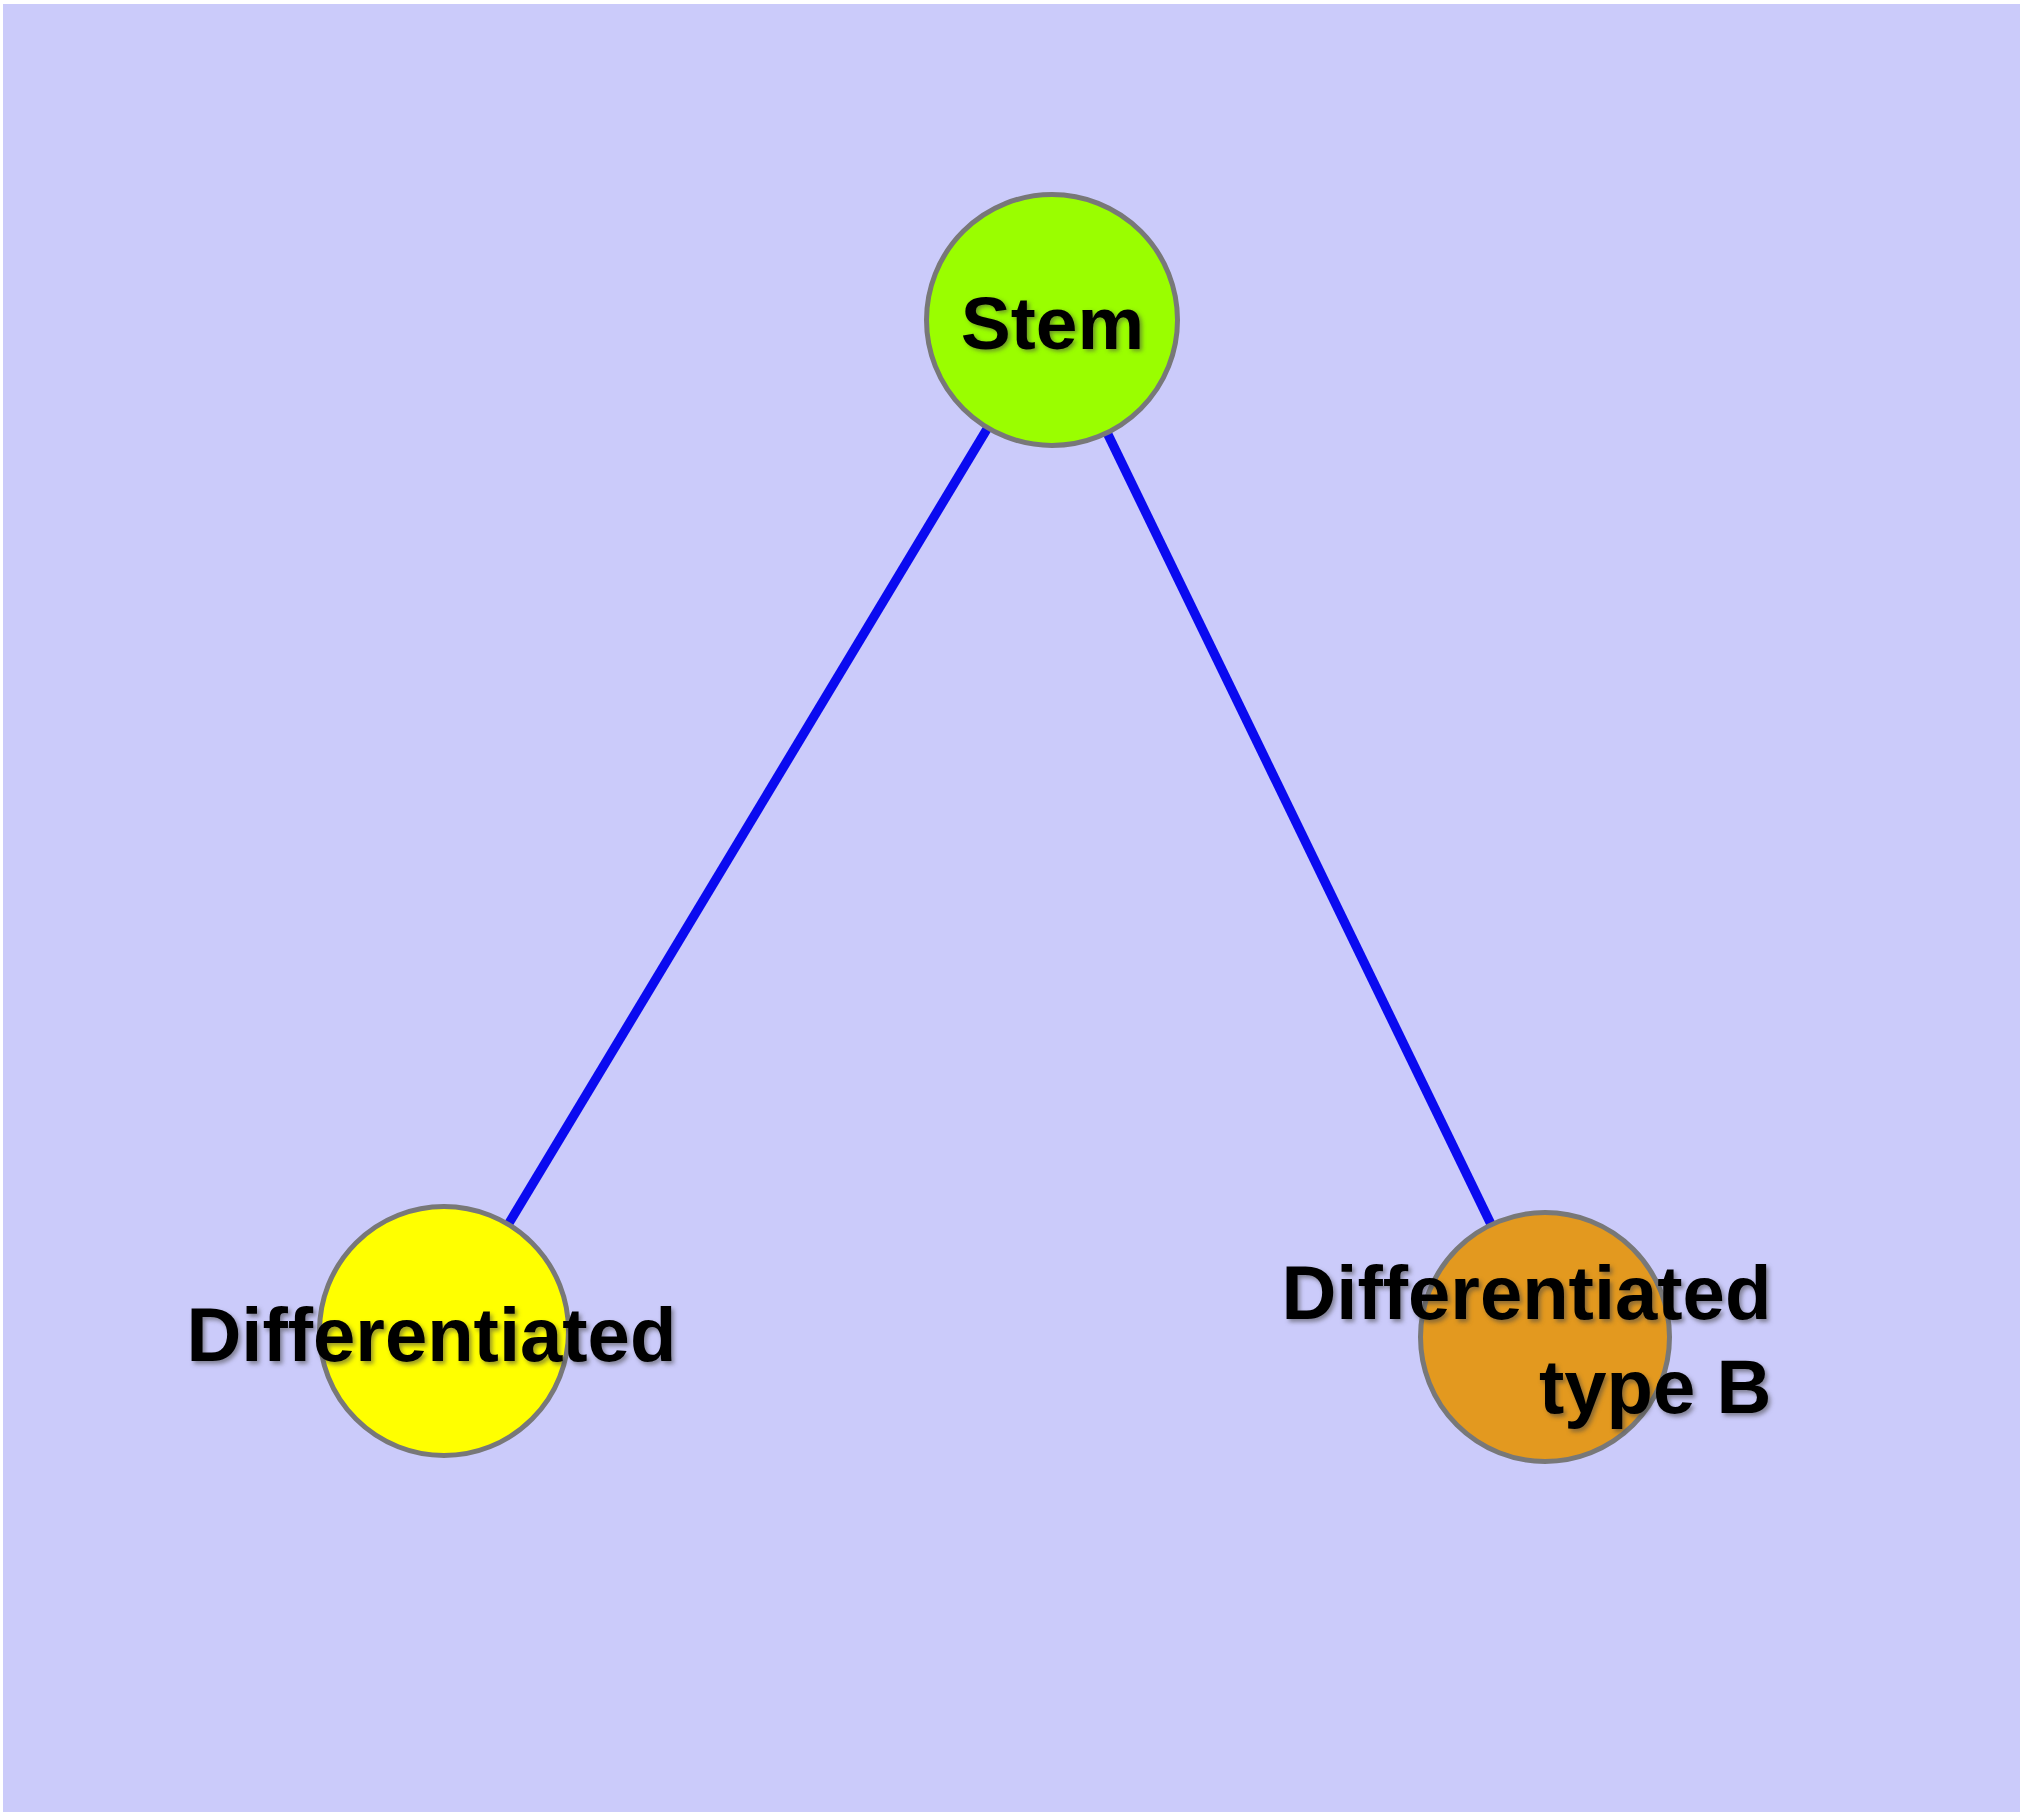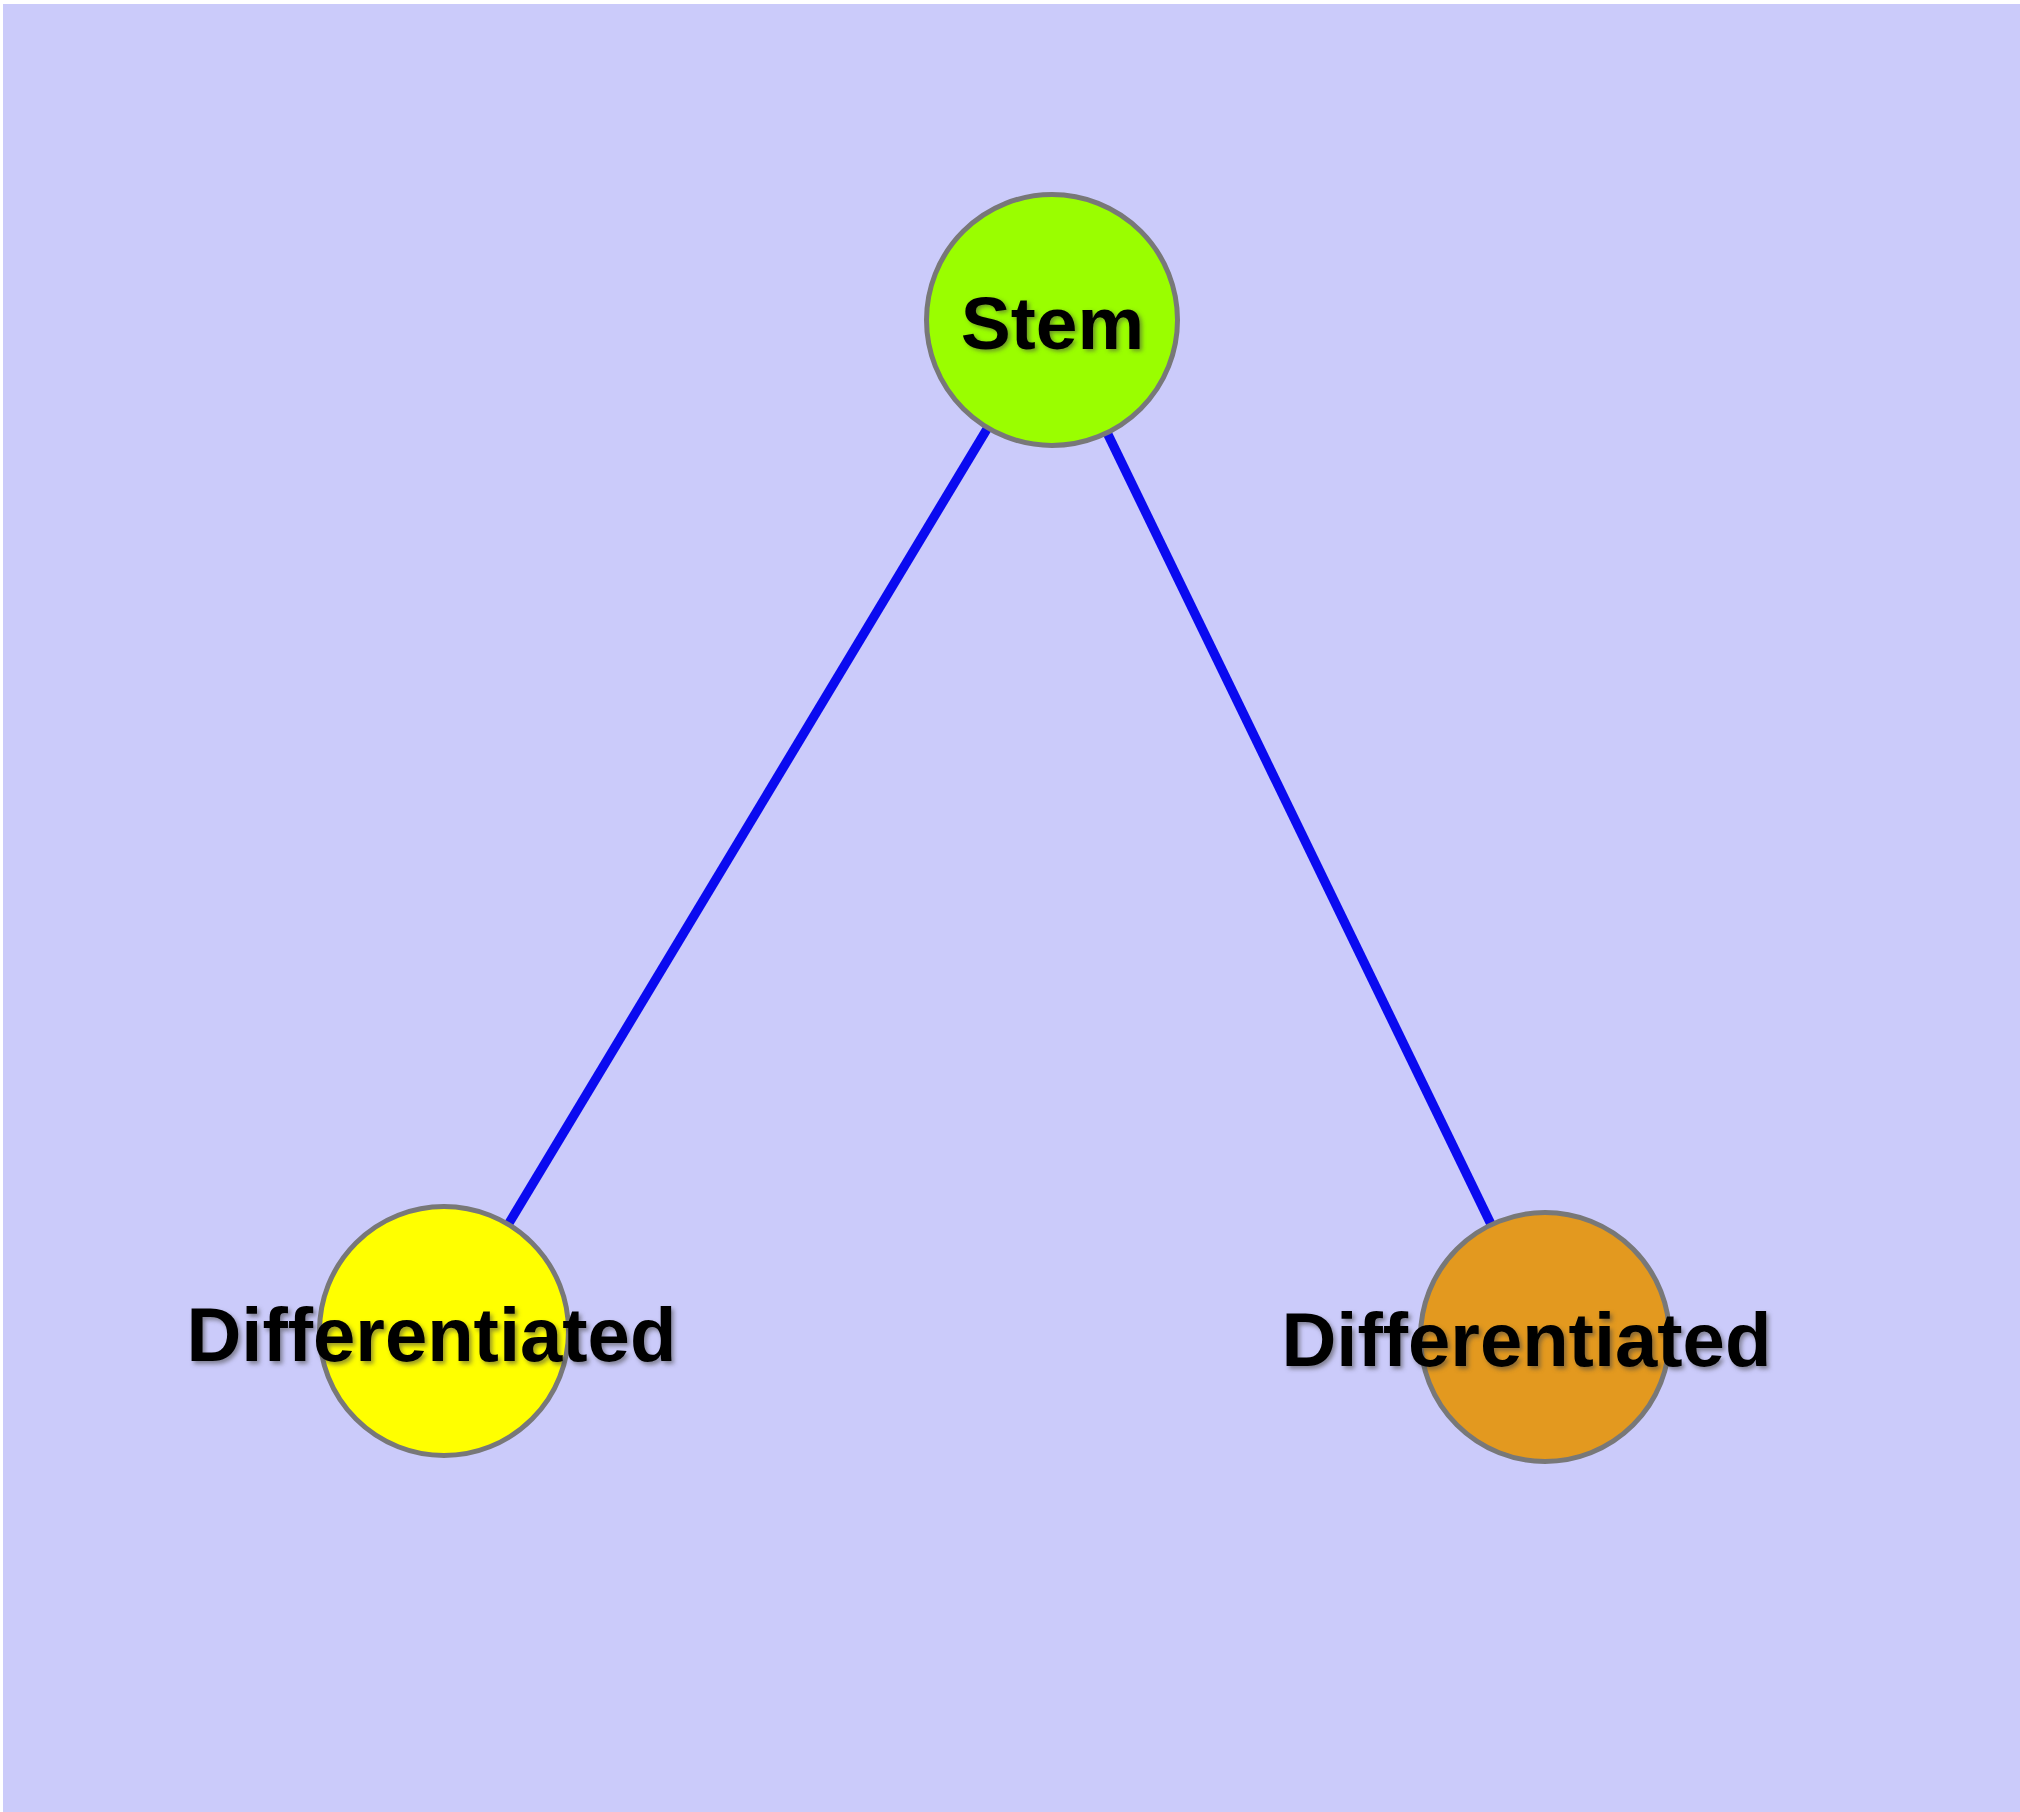--- a/index.html
+++ b/index.html
@@ -101,17 +101,18 @@
     <div id="node-type-b" class="node"></div>
 
     <div id="label-stem" class="node-label">Stem</div>
 
     <div id="label-type-a" class="node-label">
       <div>Differentiated</div>
     </div>
 
     <div id="label-type-b" class="node-label">
       <div>Differentiated</div>
+      <div>type B</div>
     </div>
 
   </div>
 </div>
 
 
 </body></html>

